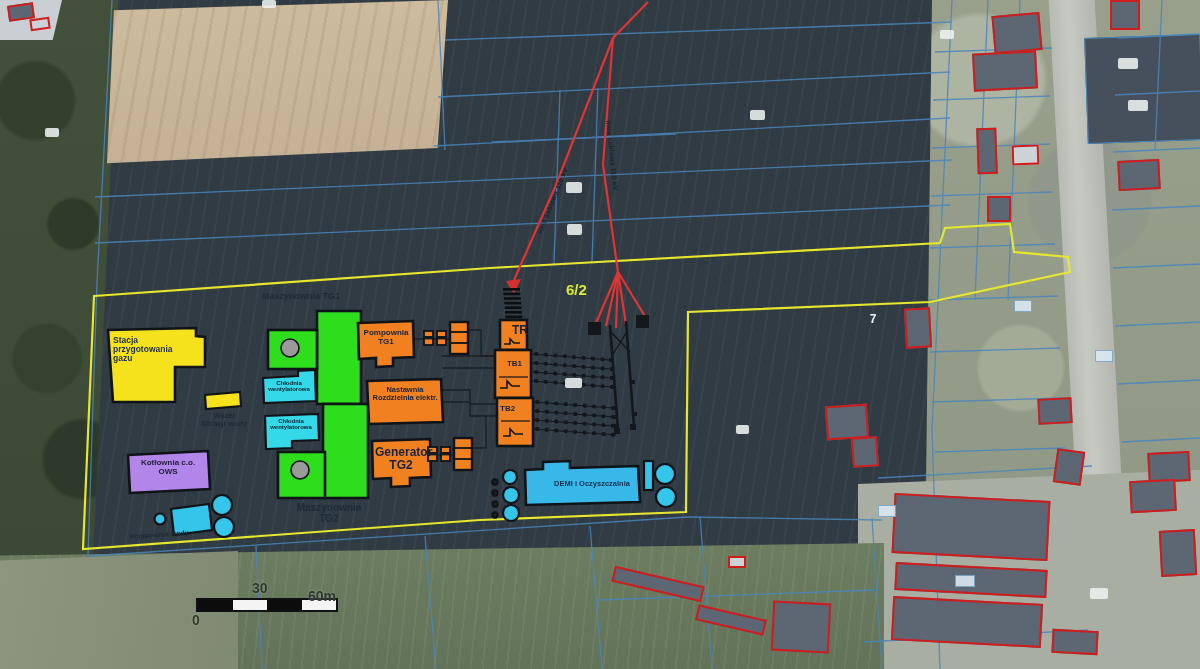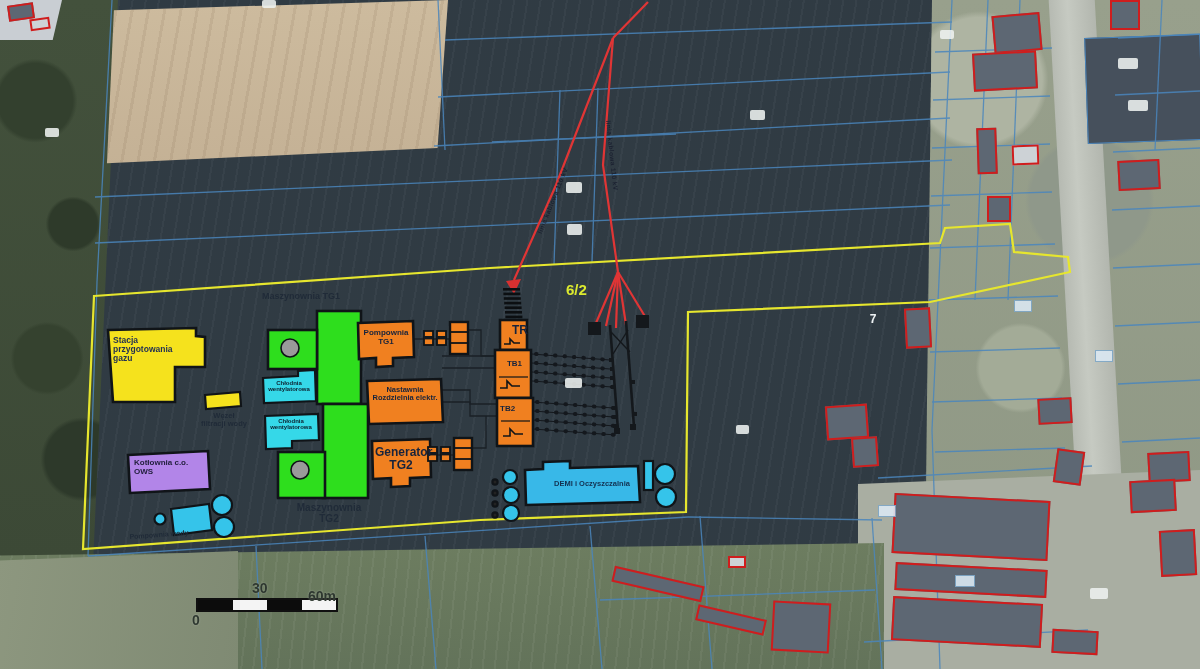--- a/index.html
+++ b/index.html
@@ -294,21 +294,21 @@
 
   <div class="lbl" style="left:113px;top:336px;width:78px;font-size:8.5px;text-align:left;color:#243252">Stacja przygotowania gazu</div>
   <div class="lbl cap" style="left:201px;top:412px;width:46px;font-size:7.5px;font-weight:600">Węzeł filtracji wody</div>
   <div class="lbl cap" style="left:258px;top:292px;width:86px;font-size:9px">Maszynownia TG1</div>
   <div class="lbl cap" style="left:286px;top:503px;width:86px;font-size:10px">Maszynownia TG2</div>
   <div class="lbl" style="left:360px;top:329px;width:52px;font-size:8px">Pompownia TG1</div>
   <div class="lbl" style="left:375px;top:446px;width:52px;font-size:12px">Generator TG2</div>
   <div class="lbl" style="left:266px;top:380px;width:46px;font-size:6px;color:#0d2230">Chłodnia wentylatorowa</div>
   <div class="lbl" style="left:268px;top:418px;width:46px;font-size:6px;color:#0d2230">Chłodnia wentylatorowa</div>
   <div class="lbl" style="left:372px;top:386px;width:66px;font-size:7.5px">Nastawnia Rozdzielnia elektr.</div>
-  <div class="lbl" style="left:134px;top:459px;width:68px;font-size:8px;text-align:left;color:#23203e">Kotłownia c.o. OWS</div>
+  <div class="lbl" style="left:134px;top:459px;width:68px;font-size:8px;text-align:center;color:#23203e">Kotłownia c.o. OWS</div>
   <div class="lbl" style="left:550px;top:480px;width:84px;font-size:7.5px;color:#133050">DEMI i Oczyszczalnia</div>
   <div class="lbl cap" style="left:116px;top:531px;width:86px;font-size:7px;transform:rotate(-4deg)">Pompownia wody</div>
   <div class="lbl" style="left:502px;top:324px;width:36px;font-size:12px">TR</div>
   <div class="lbl" style="left:498px;top:360px;width:24px;font-size:8px;text-align:right">TB1</div>
   <div class="lbl" style="left:500px;top:405px;width:24px;font-size:8px;text-align:left">TB2</div>
 
   <div class="lbl" style="left:566px;top:282px;width:44px;font-size:15px;color:#dcea2f;text-align:left">6/2</div>
   <div class="lbl" style="left:862px;top:313px;width:22px;font-size:12px;color:#eef2f4;font-weight:600">7</div>
 
   <div class="pl-label" style="left:536px;top:232px;transform:rotate(-68deg);transform-origin:left top">linia kablowa 110 kV</div>

